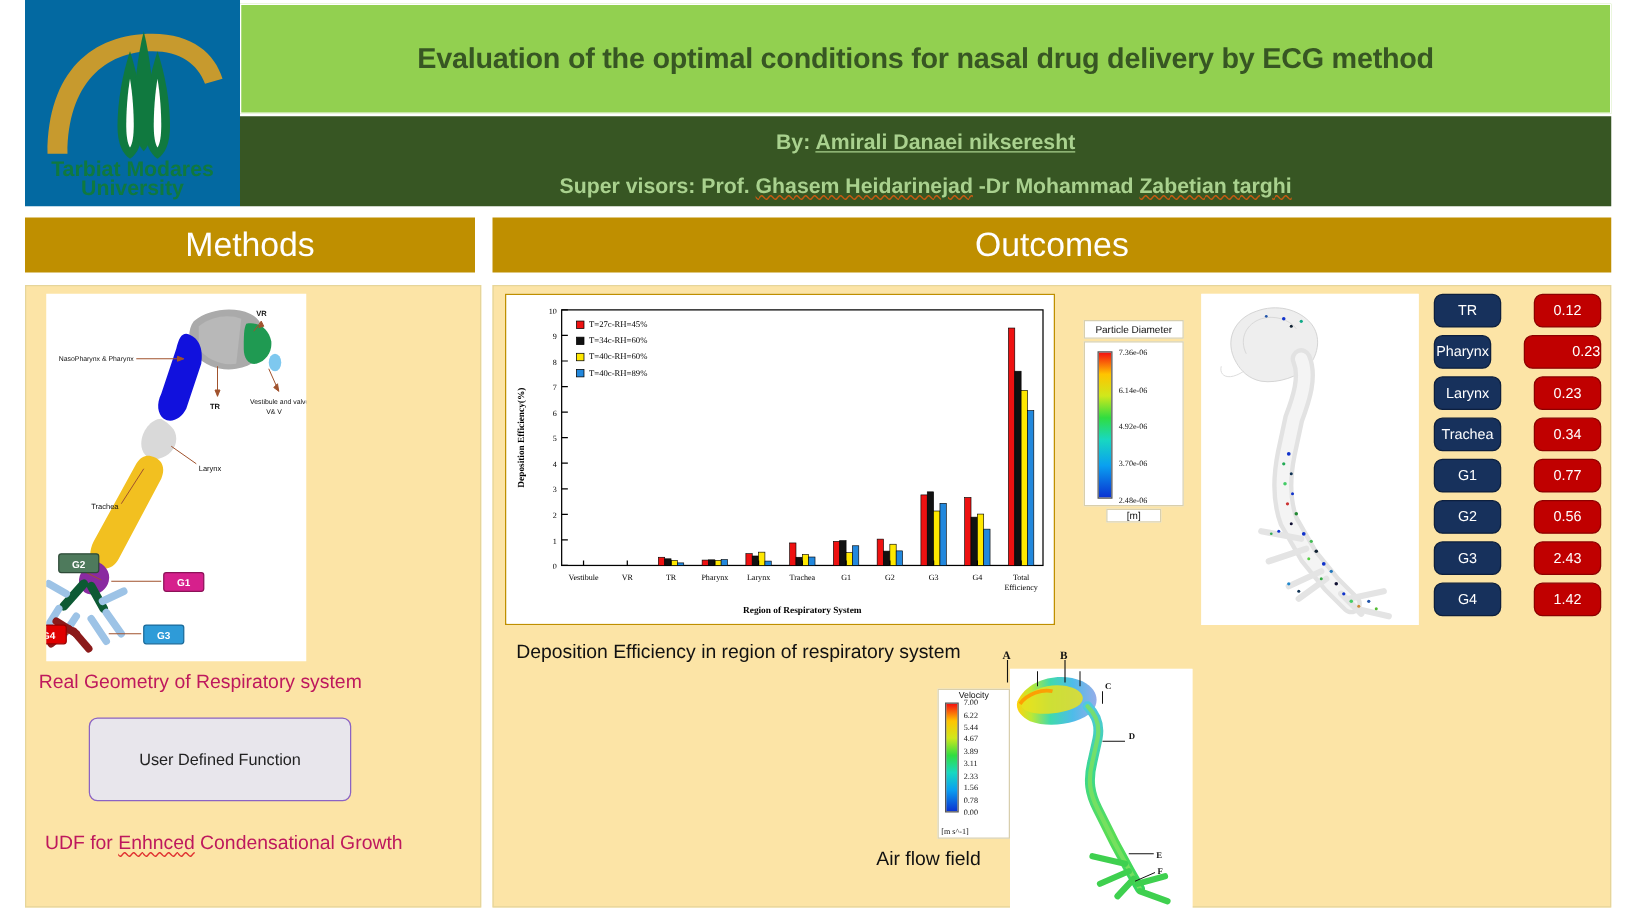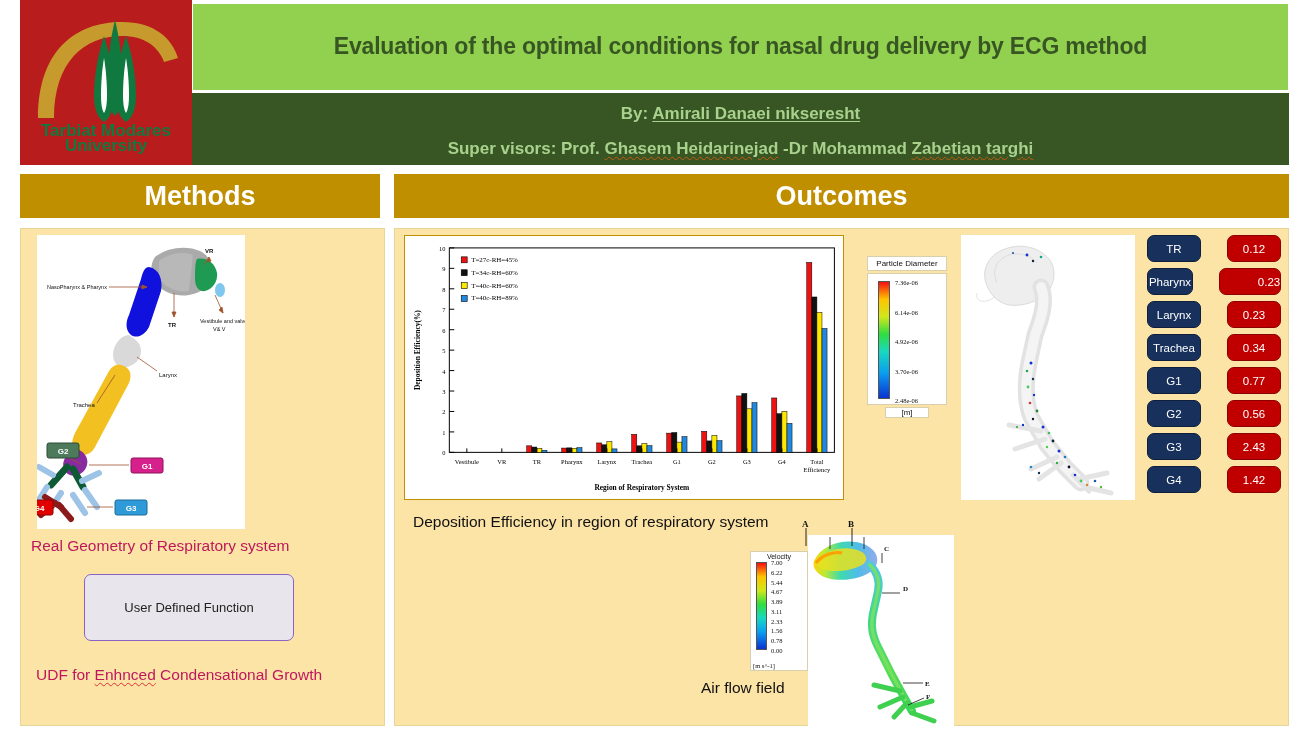--- a/index.html
+++ b/index.html
@@ -8,21 +8,21 @@
     width: 1311px; height: 734px;
     background: #ffffff;
     font-family: "Liberation Sans", sans-serif;
     overflow: hidden;
   }
   .poster { position: relative; width: 1311px; height: 734px; background: #fff; }
 
   
   .logo-box {
     position: absolute; left: 20px; top: 0px; width: 172px; height: 165px;
-    background: #b91c1c; display: flex; align-items: flex-start; justify-content: center;
+    background: #0369a1; display: flex; align-items: center; justify-content: center;
   }
   .logo-svg { width: 160px; height: 155px; }
 
   .title-bar {
     position: absolute; left: 192px; top: 3px; width: 1097px; height: 88px;
     background: #92d050; border: 1px solid #ffffff;
     display: flex; align-items: center; justify-content: center;
   }
   .title-text {
     color: #375623; font-weight: bold; font-size: 23px; letter-spacing: -0.2px;
@@ -47,21 +47,21 @@
     text-decoration: underline; text-decoration-color: #a9d18e;
     text-underline-offset: 2px;
   }
 
   
   .sec-header {
     position: absolute; height: 44px; background: #bf8f00;
     display: flex; align-items: center; justify-content: center;
   }
   .sec-header span {
-    color: #ffffff; font-weight: bold; font-size: 27px; line-height: 1;
+    color: #ffffff; font-weight: normal; font-size: 27px; line-height: 1;
   }
   #hdr-methods { left: 20px; top: 174px; width: 360px; }
   #hdr-outcomes { left: 394px; top: 174px; width: 895px; }
 
   
   .panel { position: absolute; background: #fce4a6; border: 1px solid #e6d59a; }
   #panel-methods { left: 20px; top: 228px; width: 365px; height: 498px; }
   #panel-outcomes { left: 394px; top: 228px; width: 895px; height: 498px; }
 
   
@@ -75,21 +75,21 @@
     position: absolute; color: #be185d; font-size: 15.5px; white-space: nowrap;
   }
   #cap-realgeom { left: 10px; top: 308px; }
   #cap-udf { left: 15px; top: 437px; }
   .squig {
     text-decoration: underline; text-decoration-style: wavy;
     text-decoration-color: #e03030; text-decoration-thickness: 1px;
     text-underline-offset: 2px;
   }
   .udf-box {
-    position: absolute; left: 63px; top: 345px; width: 210px; height: 67px;
+    position: absolute; left: 50px; top: 345px; width: 210px; height: 67px;
     background: #e8e6ec; border: 1px solid #8b63c4; border-radius: 7px;
     display: flex; align-items: center; justify-content: center;
   }
   .udf-box span { font-size: 13px; color: #222; }
 
   
   .chart-box {
     position: absolute; left: 9px; top: 6px; width: 440px; height: 265px;
     background: #ffffff; border: 1px solid #bf8f00;
   }

